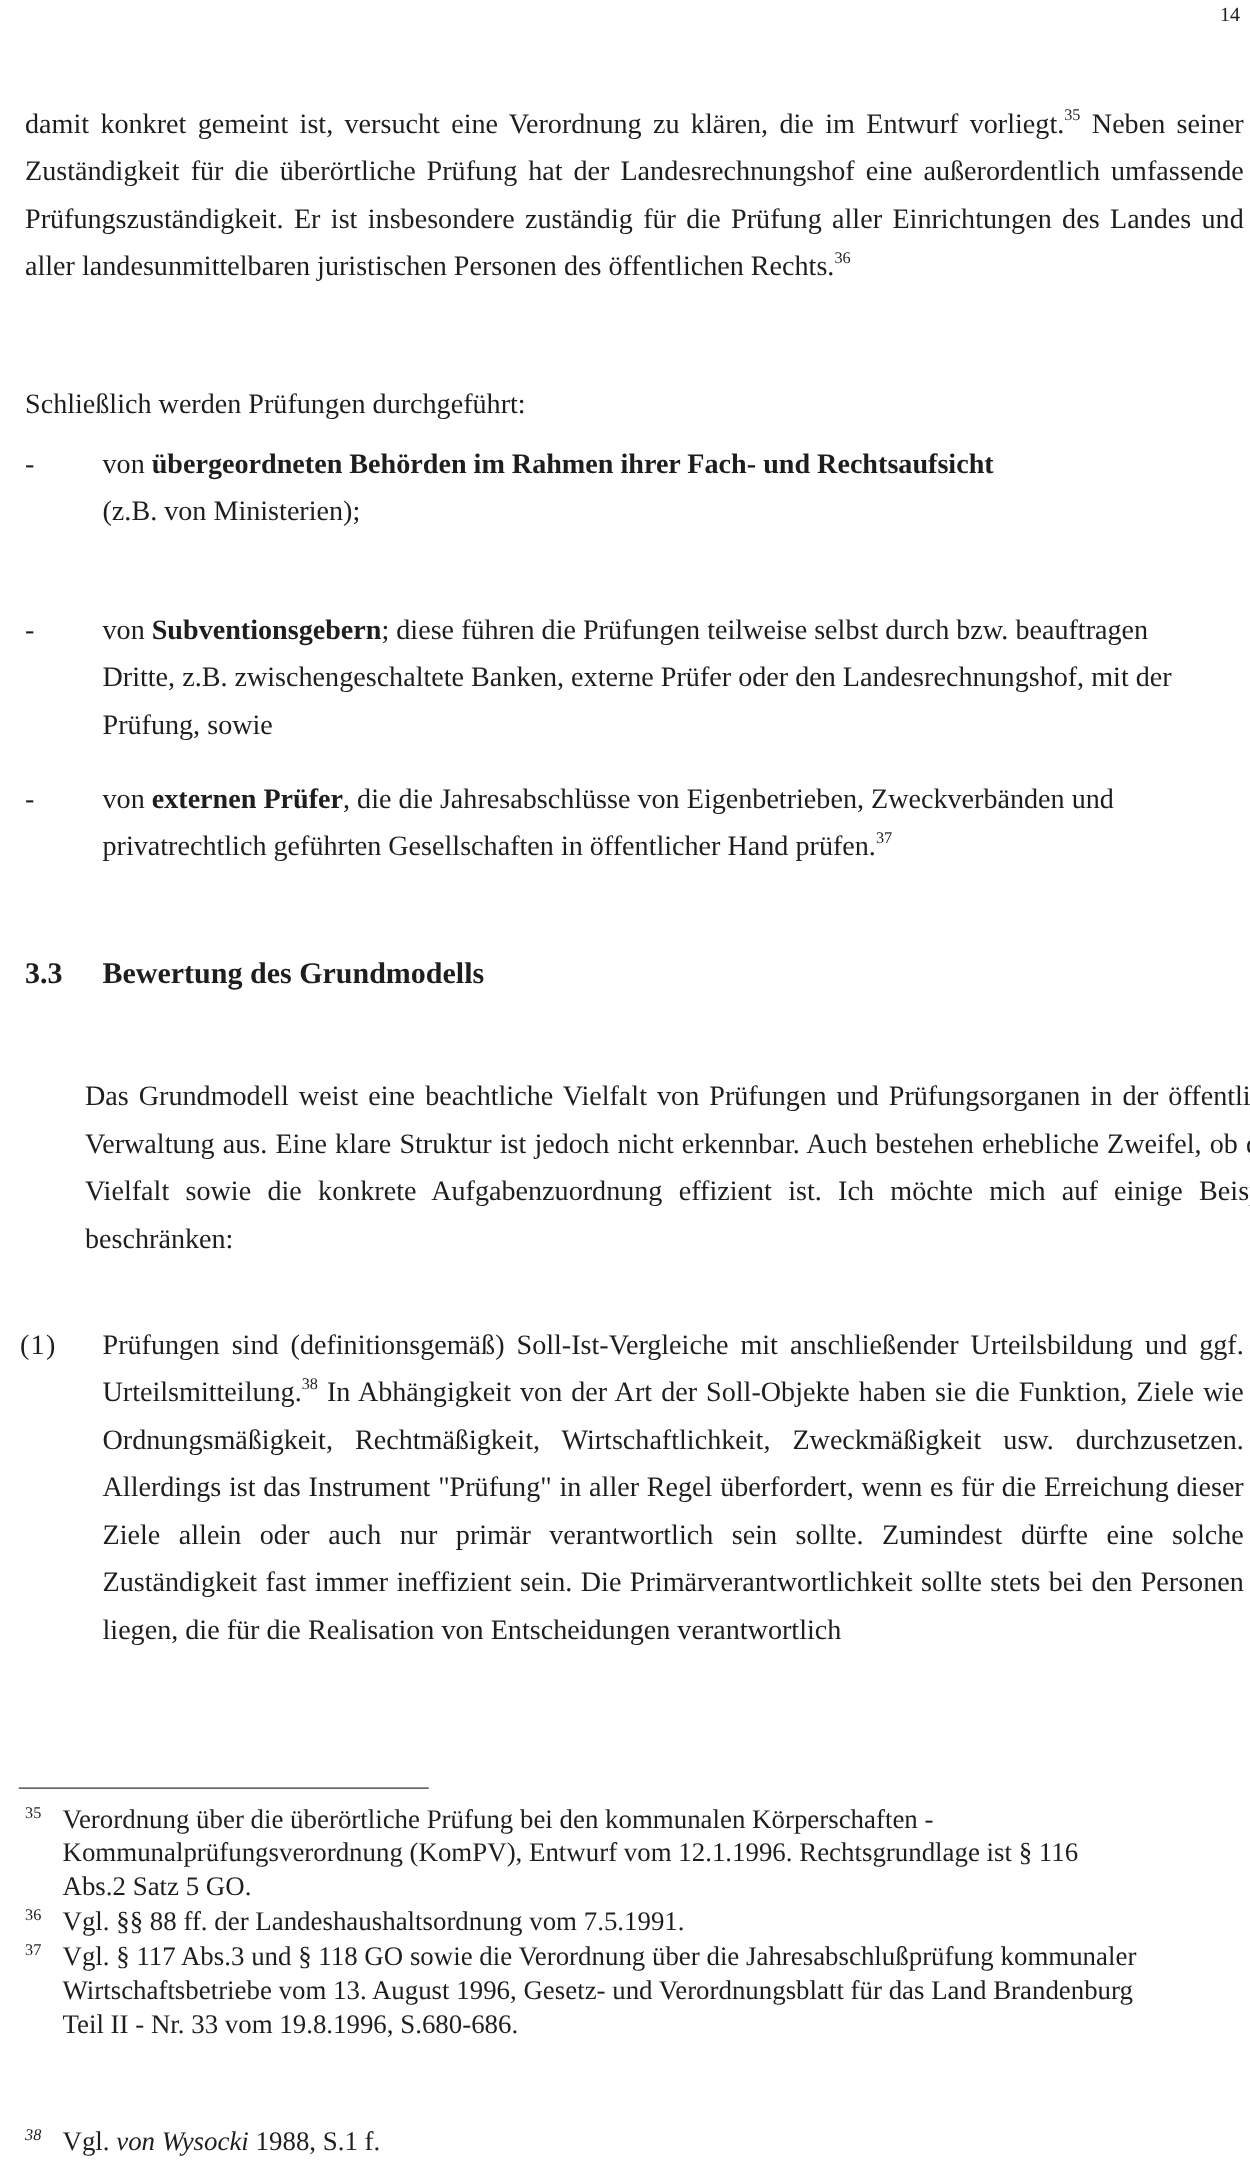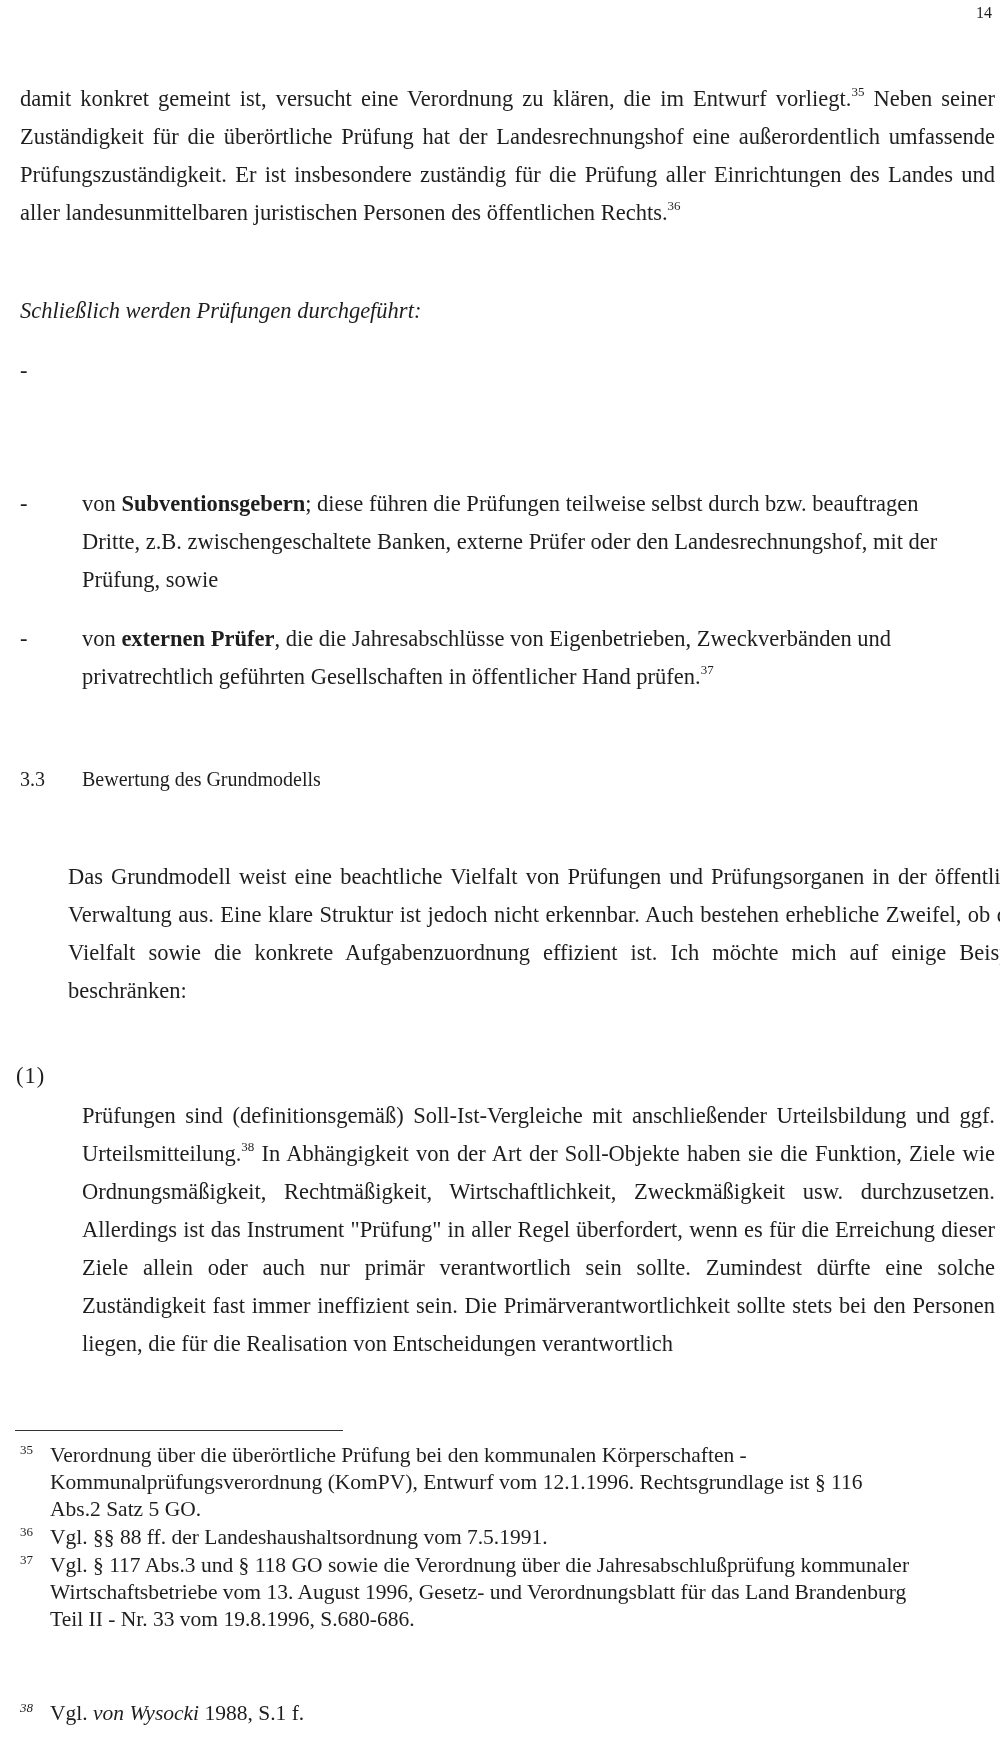--- a/index.html
+++ b/index.html
@@ -14,51 +14,52 @@
     font-size: 22.5px; line-height: 38px; text-align: justify;
     margin: 0;
   }
   .body-text sup, .fn sup { font-size: 13px; vertical-align: 10px; line-height: 0; }
   .list-item {
     position: absolute; left: 20px; width: 960px; font-size: 22.5px; line-height: 38px;
   }
   .list-item .dash { position: absolute; left: 0; top: 0; }
   .list-item .content { margin-left: 62px; }
   .heading {
-    position: absolute; left: 20px; font-size: 20px; font-weight: normal; line-height: 38px;
+    position: absolute; left: 20px; font-size: 24px; font-weight: bold; line-height: 38px;
   }
   .heading .num { display: inline-block; width: 62px; }
   .num-item {
     position: absolute; left: 16px; width: 979px; font-size: 22.5px; line-height: 38px;
   }
   .num-item .marker { position: absolute; left: 0; top: 0; letter-spacing: 1px; }
-  .num-item .content { margin-left: 66px; text-align: justify; margin-top: 40px; }
+  .num-item .content { margin-left: 66px; text-align: justify; }
   .fn-sep {
     position: absolute; left: 15px; top: 1430px; width: 328px; height: 0;
     border-top: 1.5px solid #333;
   }
   .fn {
     position: absolute; left: 20px; width: 940px; font-size: 21.5px; line-height: 27px;
   }
   .fn .fn-num { position: absolute; left: 0; top: -6px; font-size: 13px; }
   .fn .fn-text { margin-left: 30px; }
   b { font-weight: bold; }
   i { font-style: italic; text-align: right; }
 </style>
 </head>
 <body>
 
 <div class="page-number">14</div>
 
 <p class="body-text" style="top:80px;"><span>damit konkret gemeint ist, versucht eine Verordnung zu klären, die im Entwurf vorliegt.</span><sup>35</sup><span> Neben seiner Zuständigkeit für die überörtliche Prüfung hat der Landes­rechnungshof eine außerordentlich umfassende Prüfungszuständigkeit. Er ist insbeson­dere zuständig für die Prüfung aller Einrichtungen des Landes und aller landesunmittel­baren juristischen Personen des öffentlichen Rechts.</span><sup>36</sup></p>
 
-<p class="body-text" style="top:292px;font-style:italic;">Schließlich werden Prüfungen durchgeführt:</p>
+<p class="body-text" style="top:304px;">Schließlich werden Prüfungen durchgeführt:</p>
 
 <div class="list-item" style="top:352px;">
   <span class="dash">-</span>
+  <div class="content" style="width:800px;"><span>von </span><b>übergeordneten Behörden im Rahmen ihrer Fach- und Rechtsaufsicht</b><br><span>(z.B. von Ministerien);</span></div>
 </div>
 
 <div class="list-item" style="top:485px;">
   <span class="dash">-</span>
   <div class="content" style="width:870px;"><span>von </span><b>Subventionsgebern</b><span>; diese führen die Prüfungen teilweise selbst durch bzw. beauftragen Dritte, z.B. zwischengeschaltete Banken, externe Prüfer oder den Landesrechnungshof, mit der Prüfung, sowie</span></div>
 </div>
 
 <div class="list-item" style="top:620px;">
   <span class="dash">-</span>
   <div class="content" style="width:880px;"><span>von </span><b>externen Prüfer</b><span>, die die Jahresabschlüsse von Eigenbetrieben, Zweckverbänden und privatrechtlich geführten Gesellschaften in öffentlicher Hand prüfen.</span><sup style="font-size:13px;vertical-align:10px;line-height:0;">37</sup></div>

